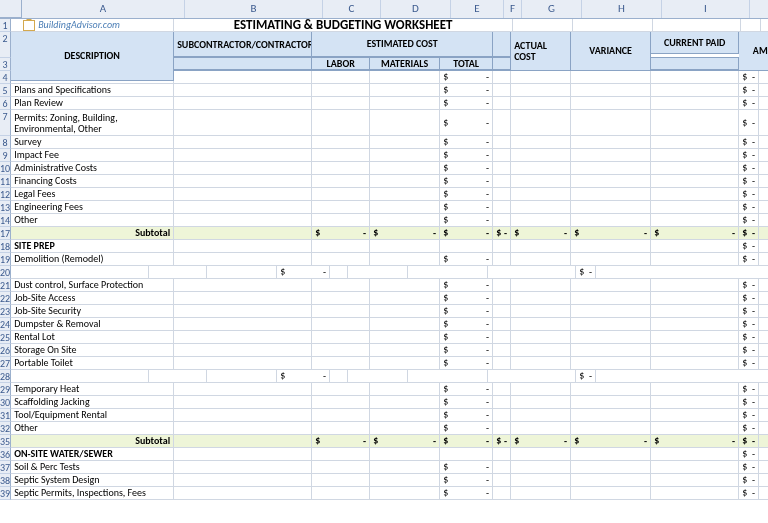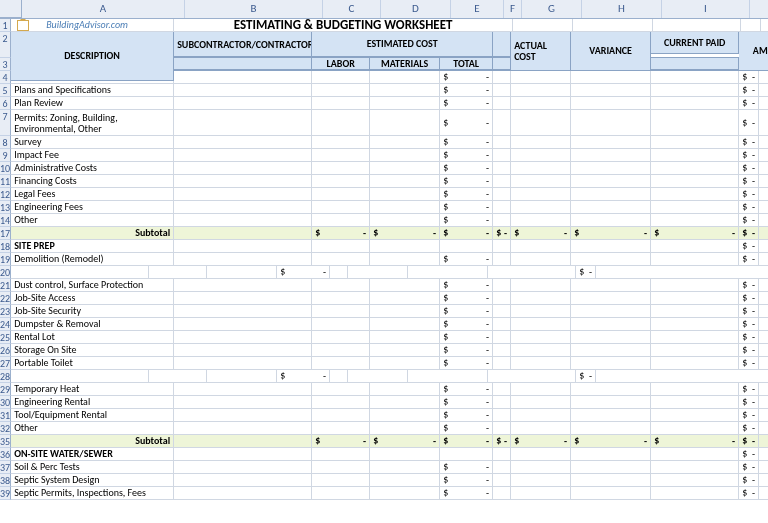--- a/index.html
+++ b/index.html
@@ -19,21 +19,21 @@
 .title{font-weight:bold;font-size:13px;justify-content:center}
 .hdr{background:#d4e3f4;font-weight:bold;border-right:1px solid #8aa3c4;border-bottom:1px solid #8aa3c4}
 .hdr.center{justify-content:center}
 .row.hdrrow{border-bottom:1px solid #8aa3c4}
 .section{font-weight:bold}
 .subtotal{background:#eef5d8;font-weight:bold}
 .subtotal .lbl{justify-content:flex-end}
 .money{justify-content:space-between}
 .money::before{content:"$"}
 .money::after{content:"-"}
-.logo{display:flex;align-items:flex-end;gap:17px;padding-left:6px}
+.logo{display:flex;align-items:flex-end;gap:3px;padding-left:12px}
 .logo-ico{width:12px;height:11px;border:1px solid #d4a94e;background:#fff;position:relative}
 .logo-ico::before{content:"";position:absolute;top:-4px;left:1px;width:0;height:0;border-left:4px solid transparent;border-right:4px solid transparent;border-bottom:4px solid #d4a94e}
 .logo-txt{color:#4a7db5;font-style:italic;font-size:10px}
 .cA{width:163px}.cB{width:138px}.cC{width:58px}.cD{width:70px}.cE{width:53px}.cF{width:18px}.cG{width:60px}.cH{width:80px}.cI{width:88px}.cJ{width:20px}
 .wrap{white-space:normal;line-height:11px}
 </style>
 </head>
 <body>
 
 <div class="sheet">
@@ -405,21 +405,21 @@
           <div class="cell cC"></div>
           <div class="cell cD"></div>
           <div class="cell cE money"></div>
           <div class="cell cF"></div>
           <div class="cell cG"></div>
           <div class="cell cH"></div>
           <div class="cell cI"></div>
           <div class="cell cJ money"></div>
         </div>
 <div class="row">
-          <div class="cell cA">Engineering Rental</div>
+          <div class="cell cA">Scaffolding Jacking</div>
           <div class="cell cB"></div>
           <div class="cell cC"></div>
           <div class="cell cD"></div>
           <div class="cell cE money"></div>
           <div class="cell cF"></div>
           <div class="cell cG"></div>
           <div class="cell cH"></div>
           <div class="cell cI"></div>
           <div class="cell cJ money"></div>
         </div>

